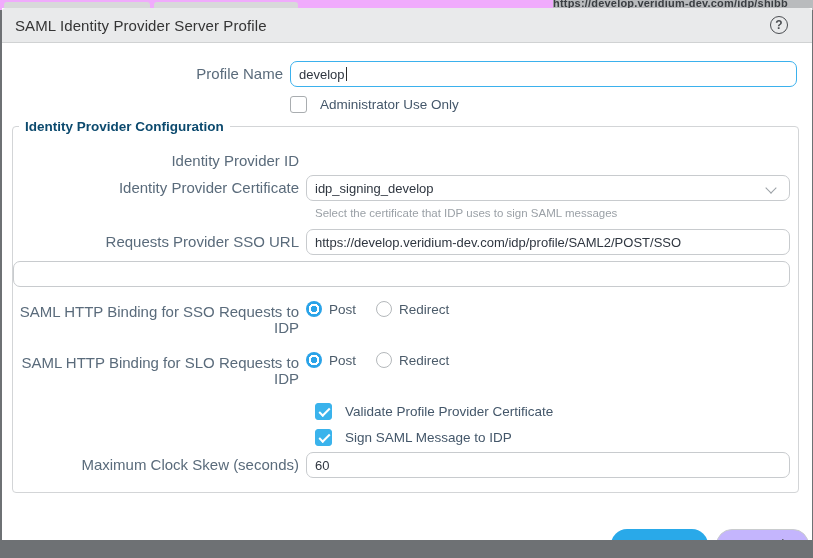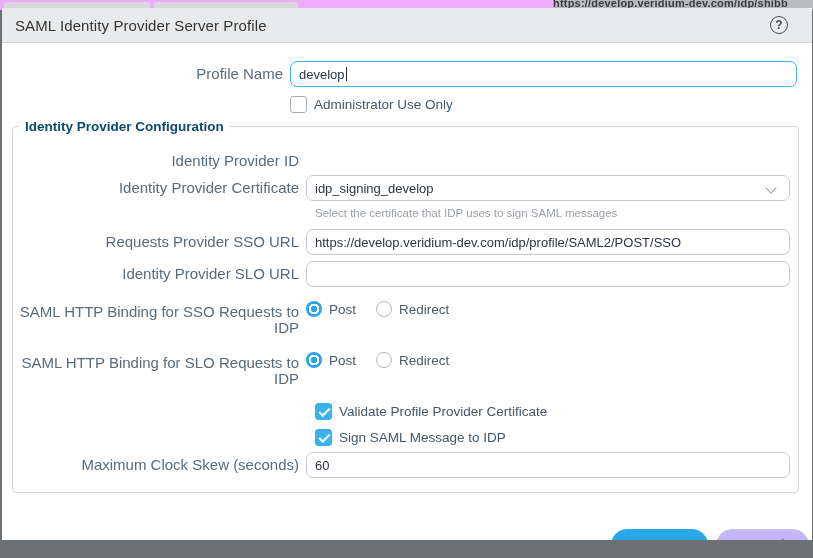--- a/index.html
+++ b/index.html
@@ -58,21 +58,21 @@
   .check-row { display:flex; align-items:center; }
   .checkbox {
     width:17px; height:17px; border:1.5px solid #a9adb0; border-radius:3px; background:#fff;
     position:relative; flex:0 0 17px; cursor:pointer;
   }
   .checkbox.checked { background:#3ab3ec; border-color:#3ab3ec; }
   .checkbox.checked::after {
     content:""; position:absolute; left:3px; top:4px; width:9px; height:4px;
     border-left:2px solid #fff; border-bottom:2px solid #fff; transform:rotate(-45deg);
   }
-  .check-label { margin-left:7px; font-size:13.5px; color:#44576a; }
+  .check-label { margin-left:13px; font-size:13.5px; color:#44576a; }
 
   
   .radio-group { display:flex; align-items:center; gap:20px; padding-top:2px; }
   .radio-opt { display:flex; align-items:center; cursor:pointer; }
   .radio {
     width:16px; height:16px; border-radius:50%; border:1.5px solid #b4b8bb; background:#fff; flex:0 0 16px;
   }
   .radio.on {
     border:none;
     background:radial-gradient(circle, #2aa3e8 0 3.2px, #ffffff 3.3px 5.2px, #2aa3e8 5.3px);
@@ -163,21 +163,20 @@
       <div class="row">
         <span class="lbl">Requests Provider SSO URL</span>
         <div class="ctl">
           <div class="textbox">
             <span>https://develop.veridium-dev.com/idp/profile/SAML2/POST/SSO</span>
           </div>
         </div>
       </div>
 
       <div class="row">
-        <span class="lbl">Identity Provider SLO URL</span>
         <div class="ctl">
           <div class="textbox">
             <span></span>
           </div>
         </div>
       </div>
 
       <div class="row mt12">
         <span class="lbl">SAML HTTP Binding for SSO Requests to IDP</span>
         <div class="ctl radio-group">

